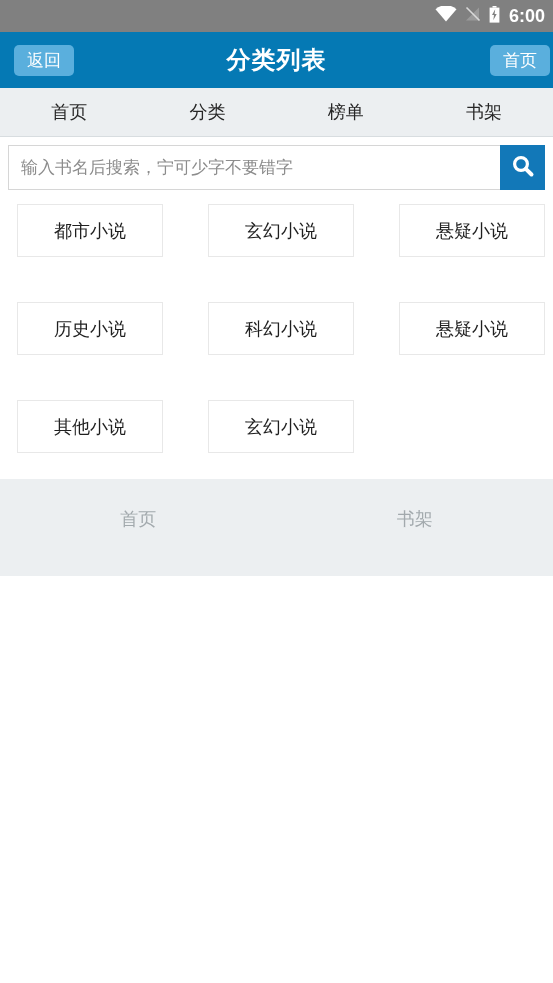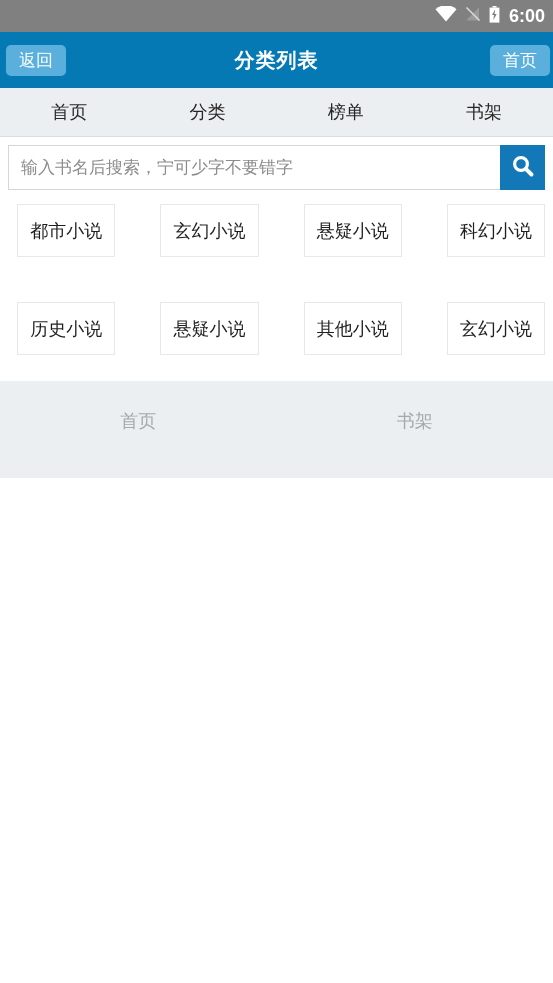--- a/index.html
+++ b/index.html
@@ -38,38 +38,38 @@
     height: 56px;
     background: #0579b4;
     display: flex;
     align-items: center;
   }
   .header-title {
     position: absolute;
     left: 0; right: 0;
     text-align: center;
     color: #ffffff;
-    font-size: 20px;
+    font-size: 24px;
     font-weight: bold;
     letter-spacing: 1px;
   }
   .hdr-btn {
     position: relative;
     z-index: 2;
     background: #5aafdd;
     color: #ffffff;
     font-size: 17px;
     border: none;
     border-radius: 5px;
     padding: 7px 13px;
     line-height: 1;
     cursor: pointer;
     font-family: inherit;
   }
-  .hdr-btn-back { margin-left: 6px; text-align: right; }
+  .hdr-btn-back { margin-left: 14px; text-align: right; }
   .hdr-btn-home { margin-left: auto; margin-right: 3px; }
 
   
   .navbar {
     height: 49px;
     background: #eceff1;
     border-bottom: 1px solid #d8dde0;
     display: flex;
     align-items: center;
   }
@@ -109,21 +109,21 @@
     align-items: center;
     justify-content: center;
     cursor: pointer;
     padding: 0;
   }
 
   
   .cat-grid {
     margin: 14px 8px 0 17px;
     display: grid;
-    grid-template-columns: 1fr 1fr 1fr 1fr;
+    grid-template-columns: 1fr 1fr 1fr;
     column-gap: 9px;
     row-gap: 16px;
     gap: 45px;
   }
   .cat-tile {
     height: 53px;
     border: 1px solid #e8e8e8;
     background: #ffffff;
     display: flex;
     align-items: center;
@@ -197,22 +197,22 @@
         <line x1="15.8" y1="15.8" x2="21.5" y2="21.5" stroke="#ffffff" stroke-width="4" stroke-linecap="round"></line>
       </svg>
     </span>
   </button>
 </div>
 
 <div class="cat-grid">
   <div class="cat-tile">都市小说</div>
   <div class="cat-tile">玄幻小说</div>
   <div class="cat-tile">悬疑小说</div>
+  <div class="cat-tile">历史小说</div>
   <div class="cat-tile">科幻小说</div>
-  <div class="cat-tile">历史小说</div>
   <div class="cat-tile">悬疑小说</div>
   <div class="cat-tile">其他小说</div>
   <div class="cat-tile">玄幻小说</div>
 </div>
 
 <div class="footer">
   <div class="footer-item">首页</div>
   <div class="footer-item">书架</div>
 </div>
 

